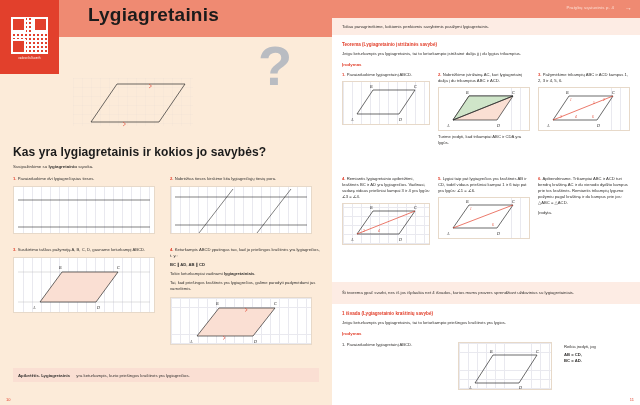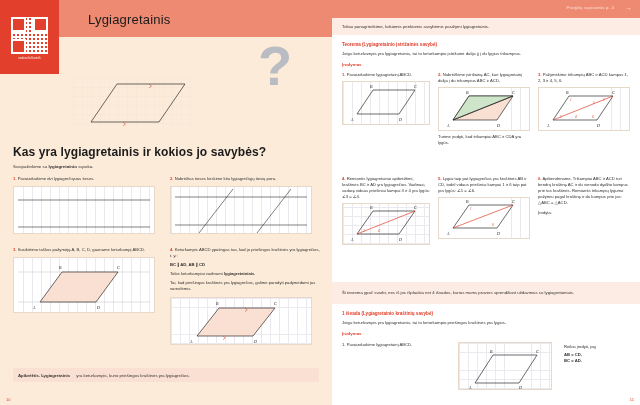--- a/index.html
+++ b/index.html
@@ -36,22 +36,22 @@
   .qr::before,.qr::after{
     content:"";position:absolute;width:11px;height:11px;
     border:2px solid #fff;background:#e2402c;
   }
   .qr::before{left:0;top:0;}
   .qr::after{right:0;top:0;}
   .qr-corner{position:absolute;left:0;bottom:0;width:11px;height:11px;border:2px solid #fff;background:#e2402c;}
   .qr-caption{font-size:2.6px;color:#fff;letter-spacing:.2px;margin-top:3px;text-align:center;}
 
   .left-title{
-    position:absolute;left:88px;top:12px;
-    font-size:13px;color:#1b1b1b;font-weight:400;letter-spacing:.2px;
+    position:absolute;left:88px;top:4px;
+    font-size:19px;color:#1b1b1b;font-weight:700;letter-spacing:.2px;
   }
   .qmark{
     position:absolute;left:258px;top:38px;
     font-size:56px;color:#b9bcc2;font-weight:700;line-height:1;
   }
 
   .hero-fig{position:absolute;left:73px;top:78px;width:120px;height:48px;}
 
   .h2{
     position:absolute;left:13px;top:145px;

